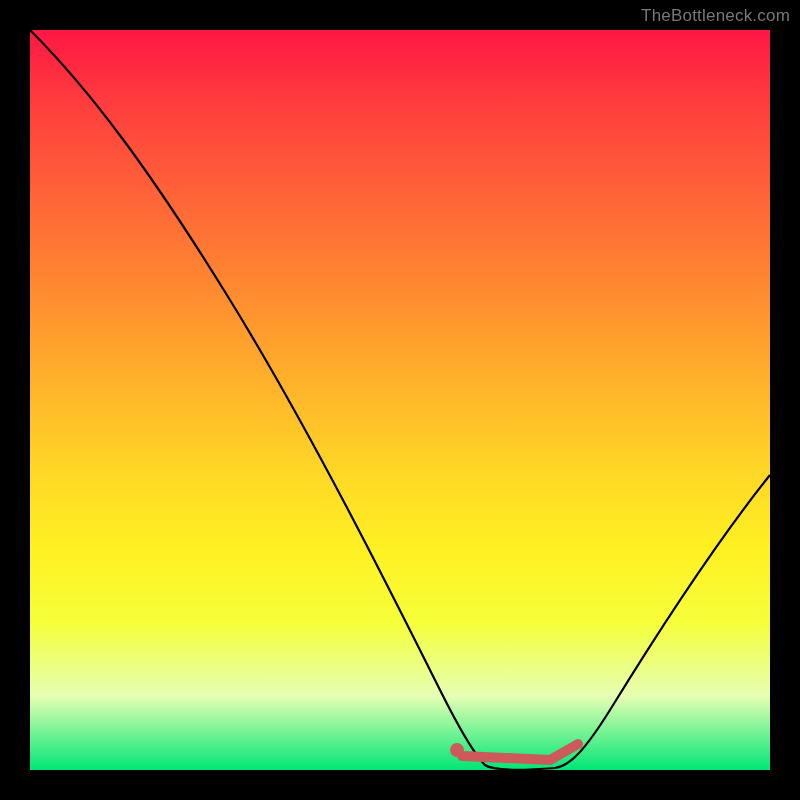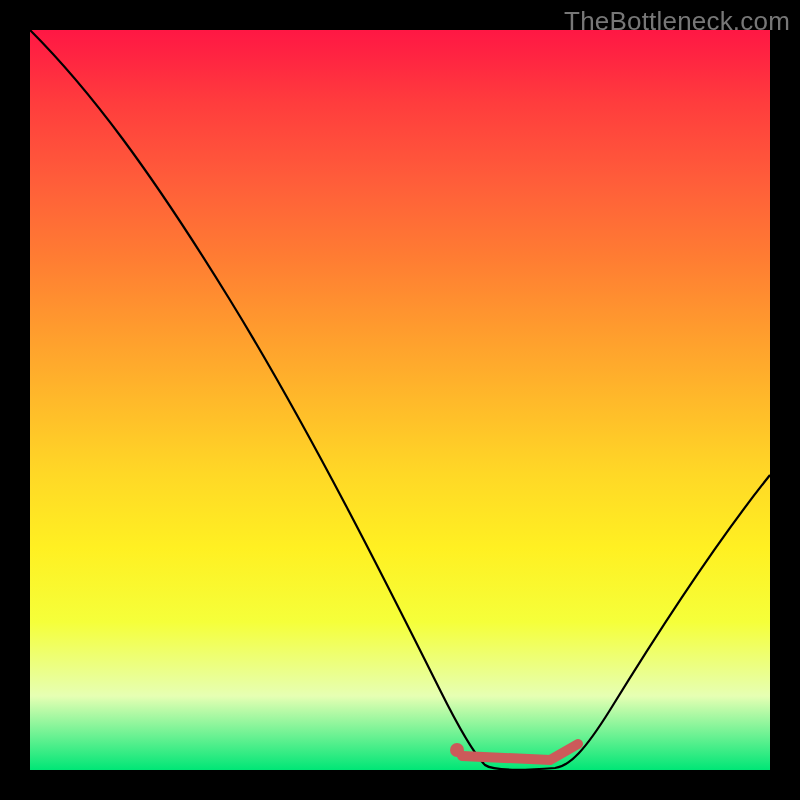--- a/index.html
+++ b/index.html
@@ -24,21 +24,21 @@
       #f5ff3a 80%,
       #e6ffb3 90%,
       #00e676 100%);
   }
 
   .watermark {
     position: absolute;
     top: 6px;
     right: 10px;
     color: #777;
-    font-size: 26px;
+    font-size: 17px;
     font-family: Arial, sans-serif;
     letter-spacing: 0.2px;
   }
 
   svg.curve {
     position: absolute;
     left: 0; top: 0;
     width: 740px;
     height: 740px;
     overflow: visible;

